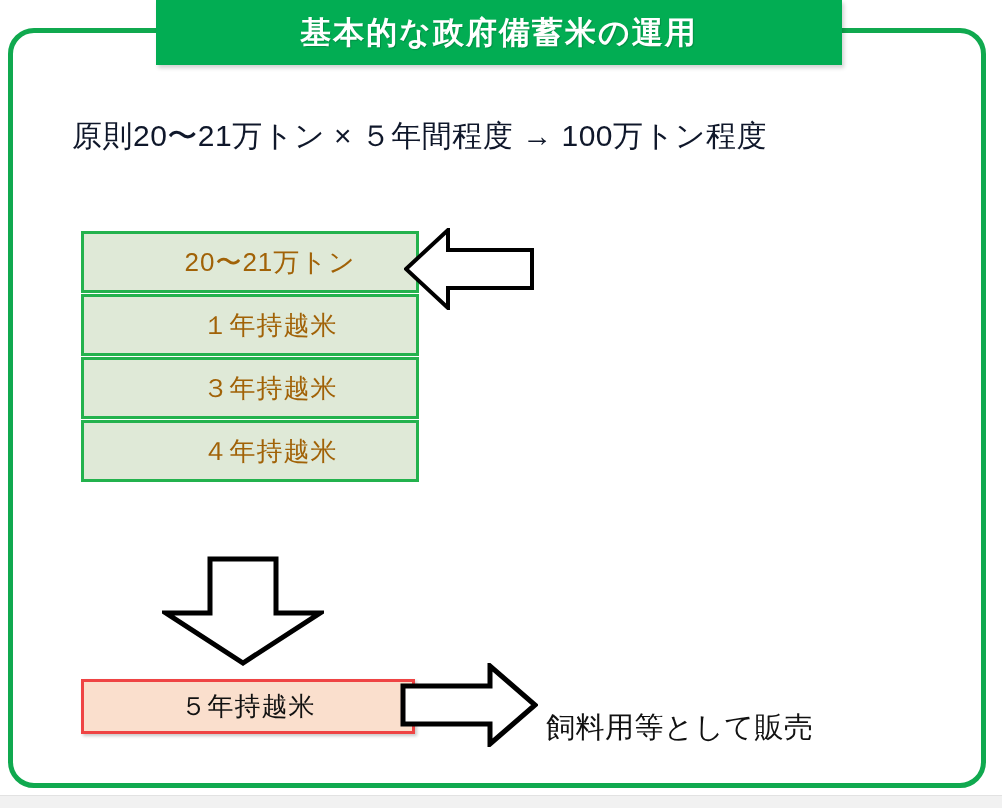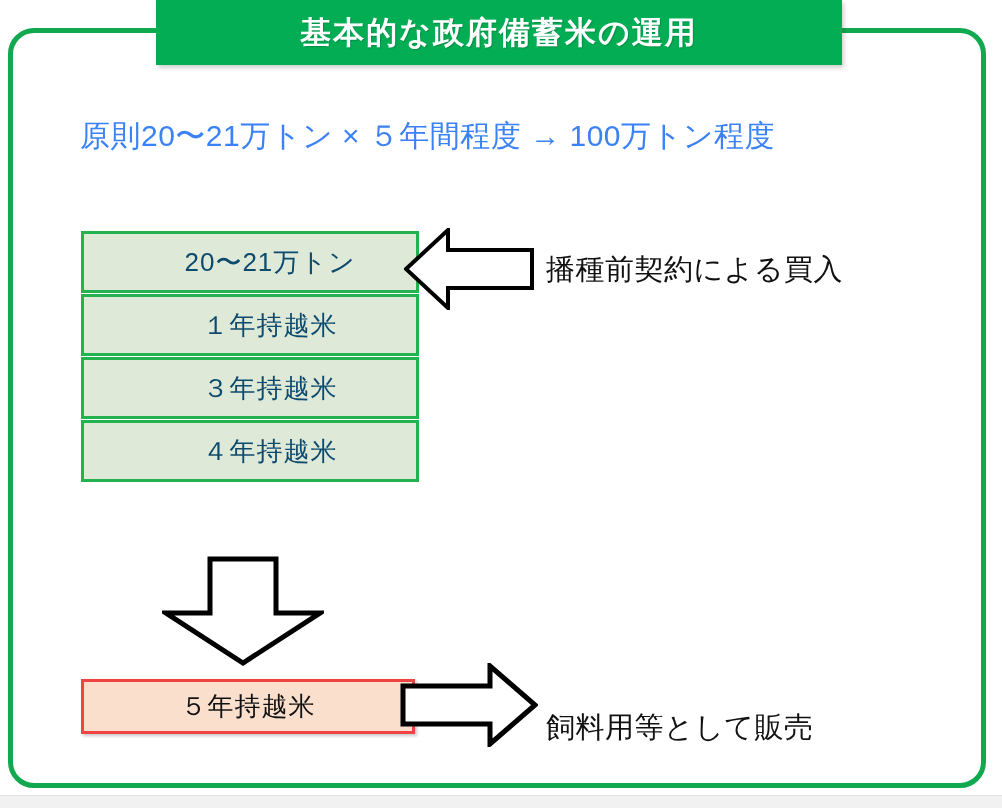--- a/index.html
+++ b/index.html
@@ -57,24 +57,24 @@
     color: #ffffff;
     font-size: 31px;
     font-weight: bold;
     letter-spacing: 2px;
     text-shadow: 1px 1px 1px rgba(0,0,0,0.18);
     white-space: nowrap;
   }
   
   .formula {
     position: absolute;
-    left: 80px;
+    left: 72px;
     top: 116px;
     font-size: 30px;
-    color: #3b82f6;
+    color: #0f172a;
     white-space: nowrap;
     letter-spacing: 0.5px;
   }
   
   .stack {
     position: absolute;
     left: 81px;
     top: 231px;
     width: 338px;
   }
@@ -86,21 +86,21 @@
     border: 3px solid #23b24d;
     margin-bottom: 1px;
     display: flex;
     align-items: center;
     justify-content: center;
     position: relative;
   }
   .stack-row:last-child { margin-bottom: 0; }
   .stack-label {
     font-size: 26px;
-    color: #0c4a6e;
+    color: #a16207;
     letter-spacing: 1px;
     white-space: nowrap;
     margin-left: 40px;
   }
   
   .arrow-left {
     position: absolute;
     left: 404px;
     top: 228px;
     width: 130px;
@@ -191,18 +191,17 @@
   </svg>
 
   <div class="pink-box">
     <span class="pink-label">５年持越米</span>
   </div>
 
   <svg class="arrow-right" viewBox="0 0 138 84">
     <polygon points="3,23 90,23 90,3 135,42 90,81 90,61 3,61" fill="#ffffff" stroke="#000000" stroke-width="5" stroke-linejoin="miter"></polygon>
   </svg>
 
-  <div class="annot annot-buy">播種前契約による買入</div>
   <div class="annot annot-sell">飼料用等として販売</div>
 
   <div class="bottom-strip"></div>
 
 </div>
 
 </body></html>

